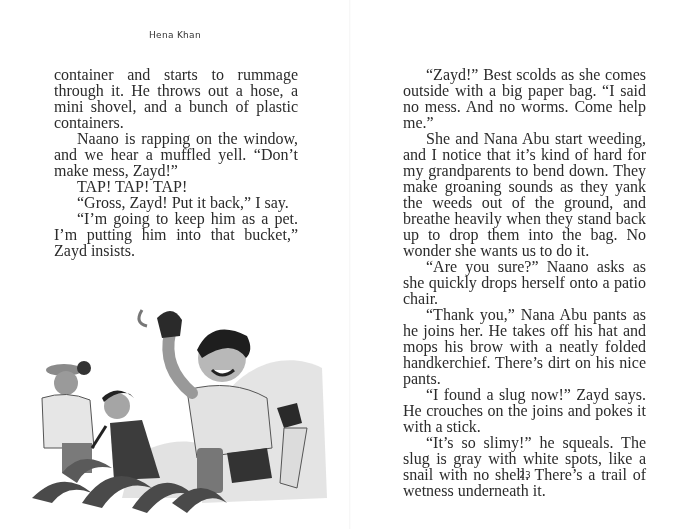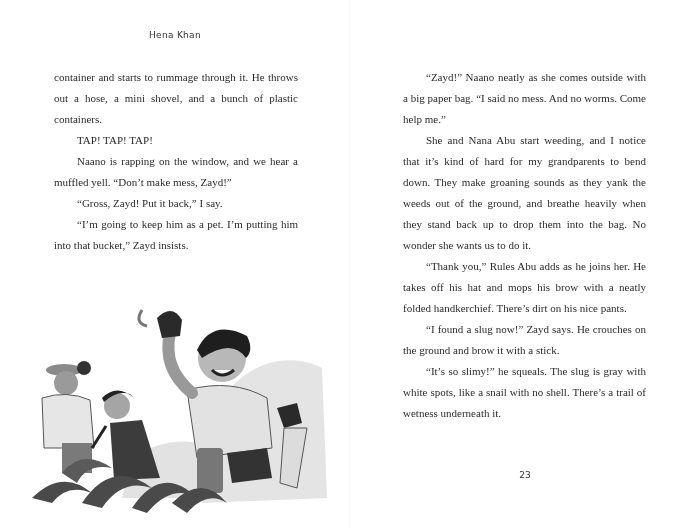--- a/index.html
+++ b/index.html
@@ -15,21 +15,21 @@
   .page.left { left: 0; width: 350px; }
   .page.right { left: 350px; width: 350px; }
   .gutter { position: absolute; left: 349px; top: 0; width: 2px; height: 529px;
     background: linear-gradient(to right, #f4f4f4, #ffffff); }
   .running-head {
     position: absolute; top: 30px; left: 0; right: 0; text-align: center;
     font-family: "DejaVu Sans", sans-serif; font-size: 9px; letter-spacing: 0.3px;
     color: #333;
   }
   .text-block {
-    position: absolute; font-size: 11px; line-height: 21px;
+    position: absolute; font-size: 16px; line-height: 16px;
     text-align: justify; color: #2b2b2b;
   }
   .page.left .text-block { left: 54px; width: 244px; top: 67px; }
   .page.right .text-block { left: 53px; width: 243px; top: 67px; }
   .text-block p { margin: 0; text-indent: 23px; }
   .text-block p.noindent { text-indent: 0; }
   .folio {
     position: absolute; top: 470px; left: 0; right: 0; text-align: center;
     font-family: "DejaVu Sans", sans-serif; font-size: 9px; color: #333;
   }
@@ -40,22 +40,22 @@
 </head>
 <body>
 
 <div class="spread">
   <div class="gutter"></div>
 
   <div class="page left">
     <div class="running-head">Hena Khan</div>
     <div class="text-block">
       <p class="noindent">container and starts to rummage through it. He throws out a hose, a mini shovel, and a bunch of plastic containers.</p>
+      <p>Naano is rapping on the window, and we hear a muffled yell. “Don’t make mess, Zayd!”</p>
       <p>TAP! TAP! TAP!</p>
-      <p>Naano is rapping on the window, and we hear a muffled yell. “Don’t make mess, Zayd!”</p>
       <p>“Gross, Zayd! Put it back,” I say.</p>
       <p>“I’m going to keep him as a pet. I’m putting him into that bucket,” Zayd insists.</p>
     </div>
 
     <svg class="illustration" viewBox="0 0 310 222" aria-label="Grayscale illustration: a smiling boy kneeling in a garden waving a worm with a gloved hand and holding a trowel; a girl crouched beside him frowning; an older man in a hat in the background, with leafy plants in the foreground.">
 
       <path d="M190 120 C210 70 260 50 300 70 L305 200 L180 205 Z" fill="#d8d8d8" opacity="0.7"></path>
       <path d="M110 160 C140 140 170 140 190 150 L190 200 L100 200 Z" fill="#cfcfcf" opacity="0.6"></path>
 
       <g>
@@ -92,21 +92,22 @@
         <path d="M60 205 Q90 160 130 190 Q100 180 80 210 Z"></path>
         <path d="M110 210 Q140 165 175 200 Q150 185 125 215 Z"></path>
         <path d="M150 205 Q180 175 205 205 Q185 192 165 215 Z"></path>
         <path d="M40 175 Q60 150 90 170 Q65 165 55 185 Z" fill="#5a5a5a"></path>
       </g>
     </svg>
   </div>
 
   <div class="page right">
     <div class="text-block">
-      <p>“Zayd!” Naano neatly as she comes outside with a big paper bag. “I said no mess. And no worms. Come help me.”</p>
+      <p>“Zayd!” Best scolds as she comes outside with a big paper bag. “I said no mess. And no worms. Come help me.”</p>
       <p>She and Nana Abu start weeding, and I notice that it’s kind of hard for my grandparents to bend down. They make groaning sounds as they yank the weeds out of the ground, and breathe heavily when they stand back up to drop them into the bag. No wonder she wants us to do it.</p>
-      <p>“Thank you,” Rules Abu adds as he joins her. He takes off his hat and mops his brow with a neatly folded handkerchief. There’s dirt on his nice pants.</p>
-      <p>“I found a slug now!” Zayd says. He crouches on the ground and brow it with a stick.</p>
+      <p>“Are you sure?” Naano asks as she quickly drops herself onto a patio chair.</p>
+      <p>“Thank you,” Nana Abu pants as he joins her. He takes off his hat and mops his brow with a neatly folded handkerchief. There’s dirt on his nice pants.</p>
+      <p>“I found a slug now!” Zayd says. He crouches on the joins and pokes it with a stick.</p>
       <p>“It’s so slimy!” he squeals. The slug is gray with white spots, like a snail with no shell. There’s a trail of wetness underneath it.</p>
     </div>
     <div class="folio">23</div>
   </div>
 </div>
 
 </body></html>

